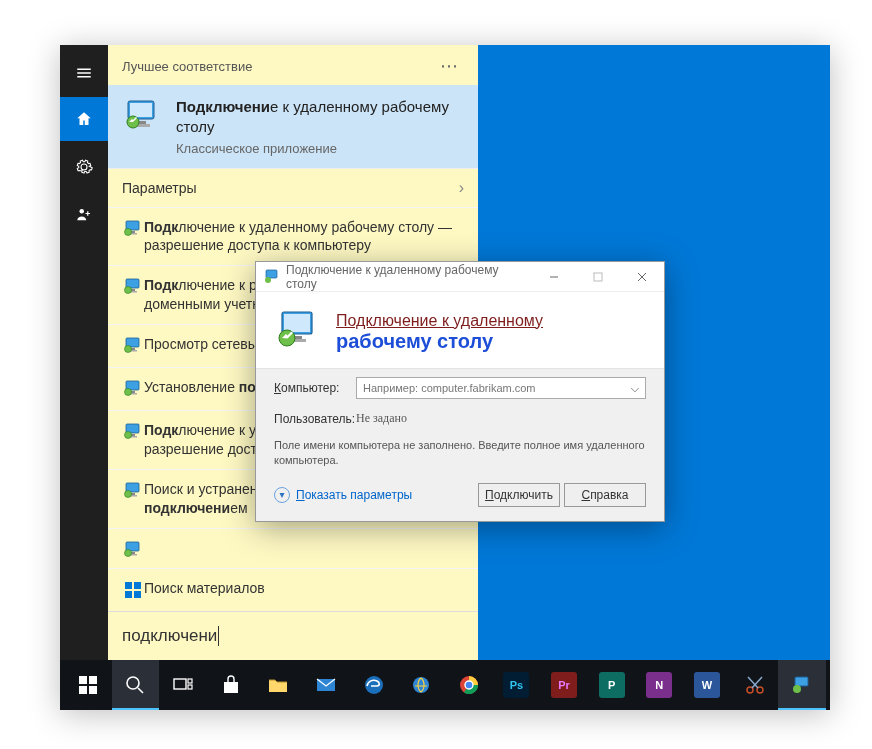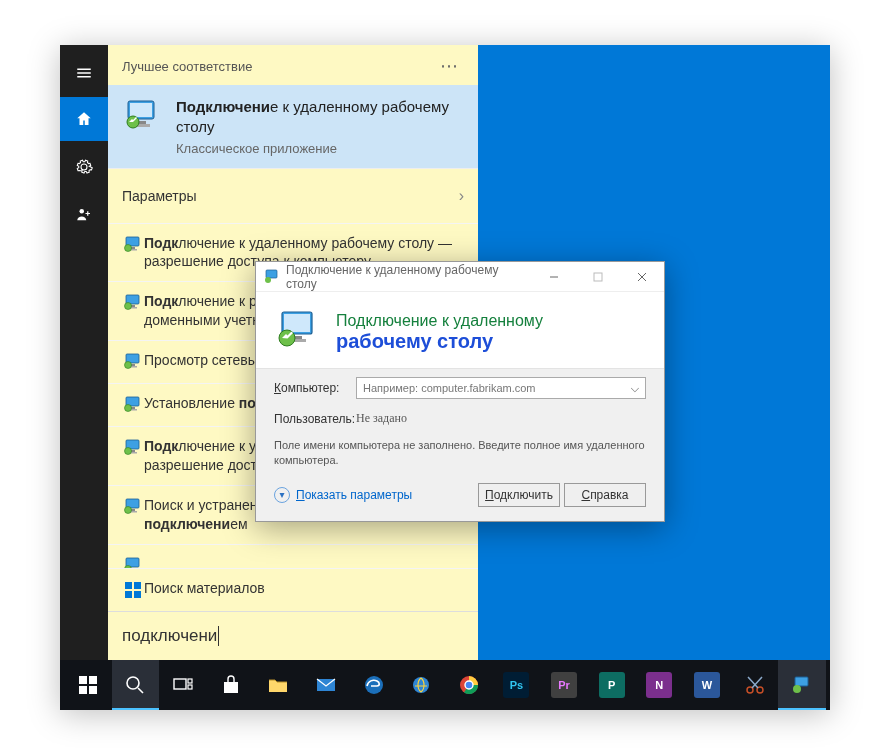--- a/index.html
+++ b/index.html
@@ -38,21 +38,21 @@
   background: #cce4f7; padding: 12px 14px; display: flex; gap: 14px; align-items: flex-start;
 }
 .result-top .icon-box {
   width: 40px; height: 40px; display:flex; align-items:center; justify-content:center;
 }
 .result-title { font-size: 15px; color: #222; line-height: 1.35; }
 .result-title b { font-weight: 600; }
 .result-sub { font-size: 13px; color: #666; margin-top: 3px; }
 .section-header {
   display: flex; align-items: center; justify-content: space-between;
-  padding: 18px 14px; font-size: 14px; color: #333; border-top: 1px solid #eee;
+  padding: 10px 14px; font-size: 14px; color: #333; border-top: 1px solid #eee;
 }
 .chevron { color: #888; font-size: 16px; }
 .result-list { flex: 1; overflow: hidden; }
 .result-item {
   display: flex; gap: 0; padding: 10px 14px; align-items: flex-start;
   border-top: 1px solid #f4f4f4; font-size: 14px; color: #333;
 }
 .result-item .mini-icon {
   width: 22px; height: 22px; flex-shrink: 0; display:flex; align-items:center; justify-content:center;
 }
@@ -94,21 +94,21 @@
 }
 .rdp-titlebar .t-icon { width: 16px; height: 16px; margin-right: 6px; }
 .rdp-titlebar .t-text { font-size: 12px; color: #666; flex: 1; }
 .winbtns { display: flex; }
 .winbtn { width: 44px; height: 30px; display:flex; align-items:center; justify-content:center; color:#888; }
 .rdp-banner {
   display: flex; gap: 14px; padding: 16px 18px 12px 18px; align-items: center;
   background: #fff;
 }
 .rdp-banner .big-icon { width: 48px; height: 48px; }
-.rdp-banner-text .line1 { font-size: 16px; color: #15803d; }
+.rdp-banner-text .line1 { font-size: 16px; color: #7f1d1d; text-decoration: underline; }
 .rdp-banner-text .line2 { font-size: 20px; font-weight: bold; color: #1d4ed8; }
 .rdp-body { padding: 8px 18px 14px 18px; background: #f0f0f0; border-top:1px solid #e3e3e3; }
 .rdp-row { display: flex; align-items: center; margin-bottom: 12px; }
 .rdp-row .lbl { width: 82px; font-size: 12px; color: #333; }
 .rdp-row .lbl u { text-decoration: underline; }
 .rdp-select {
   flex: 1; height: 22px; border: 1px solid #aaa; background: #fff; font-size: 11px;
   padding: 0 6px; color: #777; display:flex; align-items:center; justify-content:space-between;
 }
 .rdp-info { font-size: 11px; color: #555; line-height: 1.4; margin: 6px 0 14px 0; }
@@ -412,21 +412,21 @@
           <circle cx="11" cy="11" r="9" fill="none"></circle>
           <path d="M11 2a9 9 0 019 9h-9z" fill="#ffcd40"></path>
           <path d="M20 11a9 9 0 01-14 7.5L11 11z" fill="#0f9d58"></path>
           <circle cx="11" cy="11" r="4" fill="#4285f4" stroke="#fff" stroke-width="1.4"></circle>
         </svg>
     </div>
     <div class="tb-btn">
         <div class="tb-icon-generic" style="background:#001d34;color:#31c5f0;">Ps</div>
       </div>
     <div class="tb-btn">
-        <div class="tb-icon-generic" style="background:#404040;color:#e979ff;">Pr</div>
+        <div class="tb-icon-generic" style="background:#7f1d1d;color:#e979ff;">Pr</div>
       </div>
     <div class="tb-btn">
         <div class="tb-icon-generic" style="background:#0d6d62;">P</div>
       </div>
     <div class="tb-btn">
         <div class="tb-icon-generic" style="background:#7b2f8d;">N</div>
       </div>
     <div class="tb-btn">
         <div class="tb-icon-generic" style="background:#2b579a;">W</div>
       </div>

